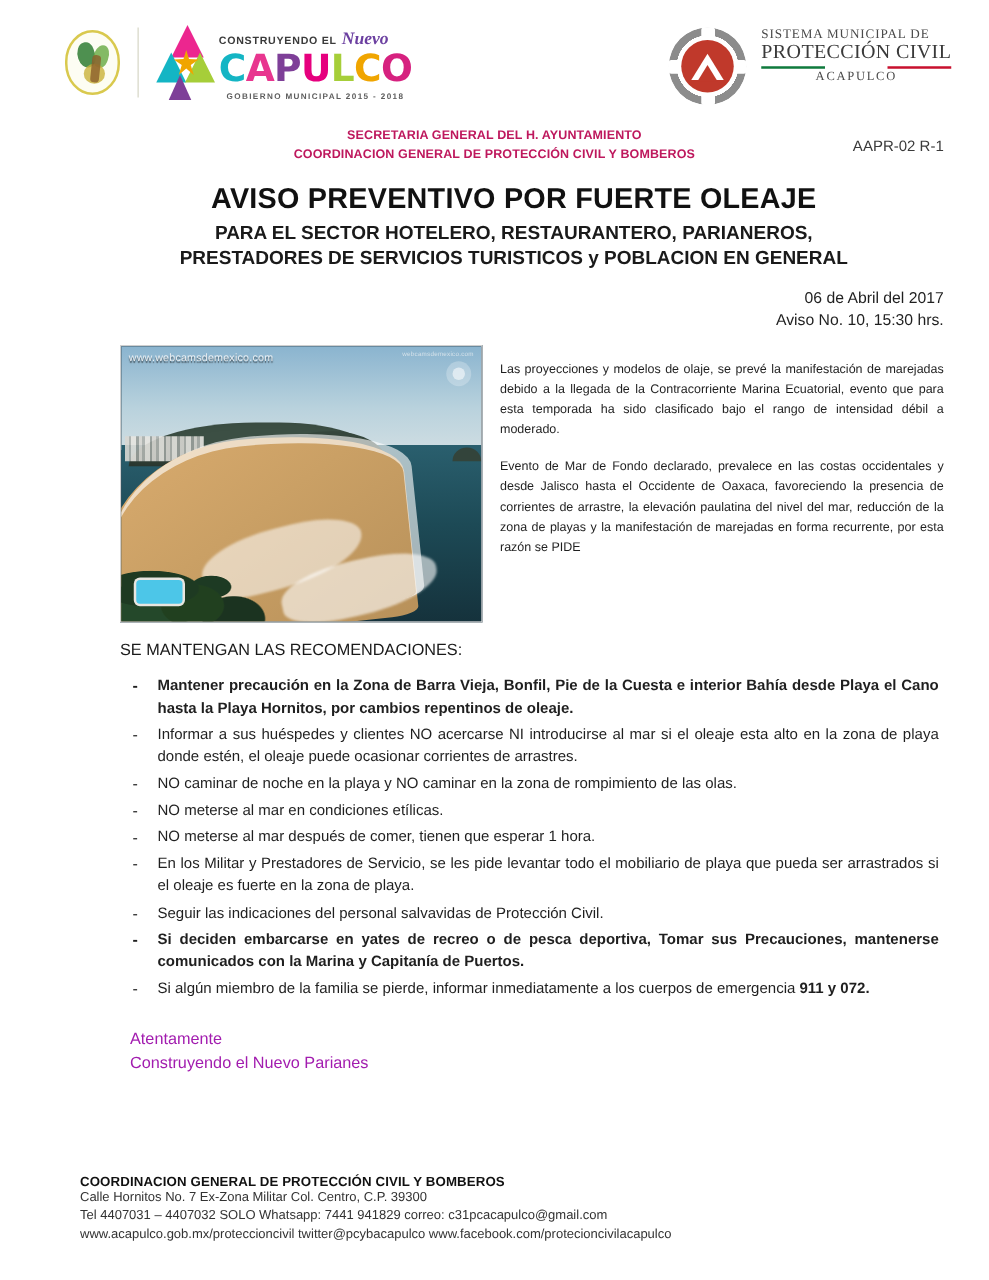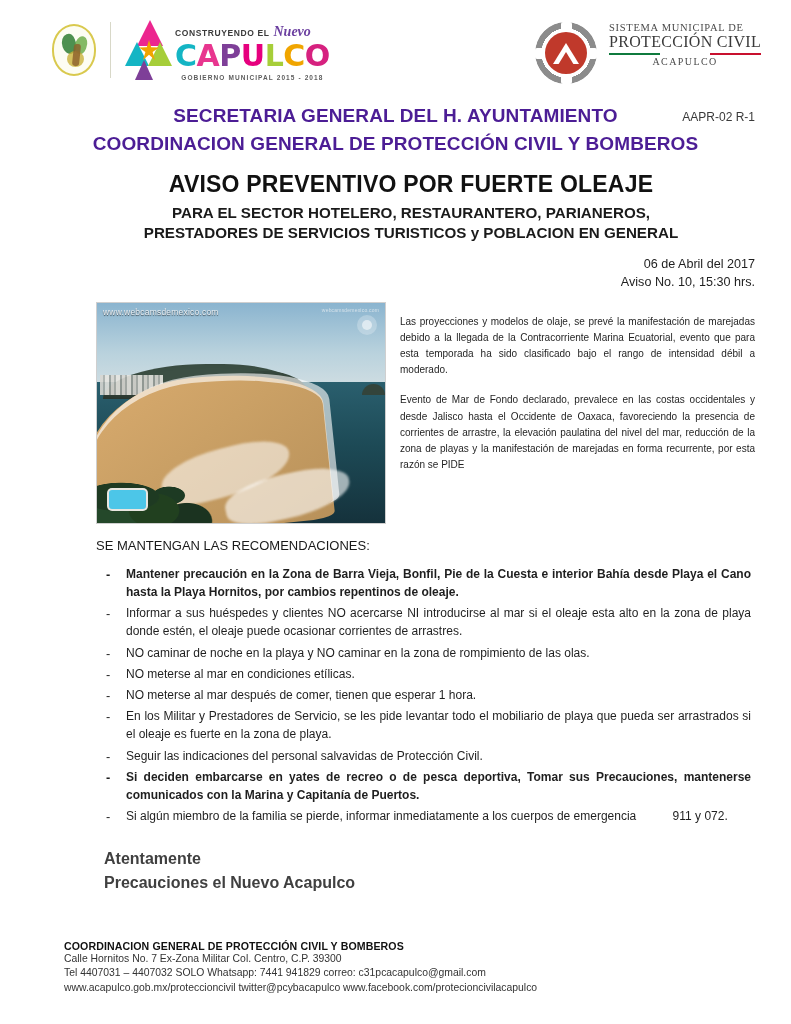--- a/index.html
+++ b/index.html
@@ -75,21 +75,21 @@
   .pc-text { line-height: 1.08; }
   .pc-l1 { font-family:"Liberation Serif", serif; font-size: 10.5px; letter-spacing: .7px; color:#4a4a4a; }
   .pc-l2 { font-family:"Liberation Serif", serif; font-size: 16px; letter-spacing: .3px; color:#3a3a3a; font-weight:400; }
   .pc-flag { height:2px; width:100%; display:flex; margin:2px 0 2px; }
   .pc-flag i { flex:1; display:block; height:2px; }
   .pc-l3 { font-family:"Liberation Serif", serif; font-size: 10px; letter-spacing: 1.4px; color:#4a4a4a; text-align:center; }
 
   
   .doc-head { position: relative; padding: 6px 30px 0 30px; }
   .doc-head-rows { text-align: center; }
-  .dh-line { font-size: 19px; font-weight: 700; line-height: 1.45; color:#4c1d95; letter-spacing:.1px; }
+  .dh-line { font-size: 10px; font-weight: 700; line-height: 1.45; color:#be185d; letter-spacing:.1px; }
   .doc-code {
     position: absolute; right: 36px; top: 14px;
     font-size: 12px; color: #3a3a3a;
   }
 
   .title-block { text-align: center; margin-top: 14px; padding-left: 31px; }
   .t1 { font-size: 23px; font-weight: 800; letter-spacing: .2px; color:#111; }
   .t2 { font-size: 15.2px; font-weight: 700; margin-top: 6px; color:#1a1a1a; }
   .t3 { font-size: 15.2px; font-weight: 700; margin-top: 3px; color:#1a1a1a; }
 
@@ -154,24 +154,24 @@
   .se-mantengan { padding: 14px 36px 0 96px; font-size: 13px; color:#1a1a1a; }
   ul.recs { list-style: none; margin: 12px 0 0 0; padding: 0 40px 0 104px; }
   ul.recs li {
     position: relative; padding-left: 22px; margin-bottom: 3px;
     font-size: 12px; line-height: 1.52; color:#1f1f1f; text-align: justify;
   }
   ul.recs li::before {
     content: "-"; position: absolute; left: 2px; top: 0; color:#1f1f1f; font-size: 12.8px;
   }
   ul.recs li.bold { font-weight: 700; }
-  ul.recs li b { font-weight: 400; margin-left: 33px; }
-
-  
-  .sign { padding: 18px 36px 0 104px; font-size: 16px; font-weight: 700; line-height: 1.5; color:#404040; }
+  ul.recs li b { font-weight: 700; }
+
+  
+  .sign { padding: 18px 36px 0 104px; font-size: 13px; font-weight: 400; line-height: 1.5; color:#a21caf; }
 
   
   .footer { position:absolute; left:0; right:0; bottom: 28px; padding: 0 36px 0 64px; }
   .f1 { font-size: 10.6px; font-weight: 700; letter-spacing: .1px; color:#111; }
   .f2, .f3, .f4 { font-size: 10.4px; color: #333; line-height: 1.42; }
 </style>
 </head>
 <body>
 
 <div class="page">
@@ -287,21 +287,21 @@
     <li><span>NO meterse al mar en condiciones etílicas.</span></li>
     <li><span>NO meterse al mar después de comer, tienen que esperar 1 hora.</span></li>
     <li><span>En los Militar y Prestadores de Servicio, se les pide levantar todo el mobiliario de playa que pueda ser arrastrados si el oleaje es fuerte en la zona de playa.</span></li>
     <li><span>Seguir las indicaciones del personal salvavidas de Protección Civil.</span></li>
     <li class="bold"><span>Si deciden embarcarse en yates de recreo o de pesca deportiva, Tomar sus Precauciones, mantenerse comunicados con la Marina y Capitanía de Puertos.</span></li>
     <li><span>Si algún miembro de la familia se pierde, informar inmediatamente a los cuerpos de emergencia <b>911 y 072.</b></span></li>
   </ul>
 
   <div class="sign">
     <div>Atentamente</div>
-    <div>Precauciones el Nuevo Acapulco</div>
+    <div>Construyendo el Nuevo Parianes</div>
   </div>
 
   <div class="footer">
 
     <div class="f1">COORDINACION GENERAL DE PROTECCIÓN CIVIL Y BOMBEROS</div>
     <div class="f2">Calle Hornitos No. 7 Ex-Zona Militar Col. Centro, C.P. 39300</div>
     <div class="f3">Tel 4407031 – 4407032 SOLO Whatsapp: 7441 941829 correo:  c31pcacapulco@gmail.com</div>
     <div class="f4">www.acapulco.gob.mx/proteccioncivil  twitter@pcybacapulco www.facebook.com/protecioncivilacapulco</div>
   </div>
 

